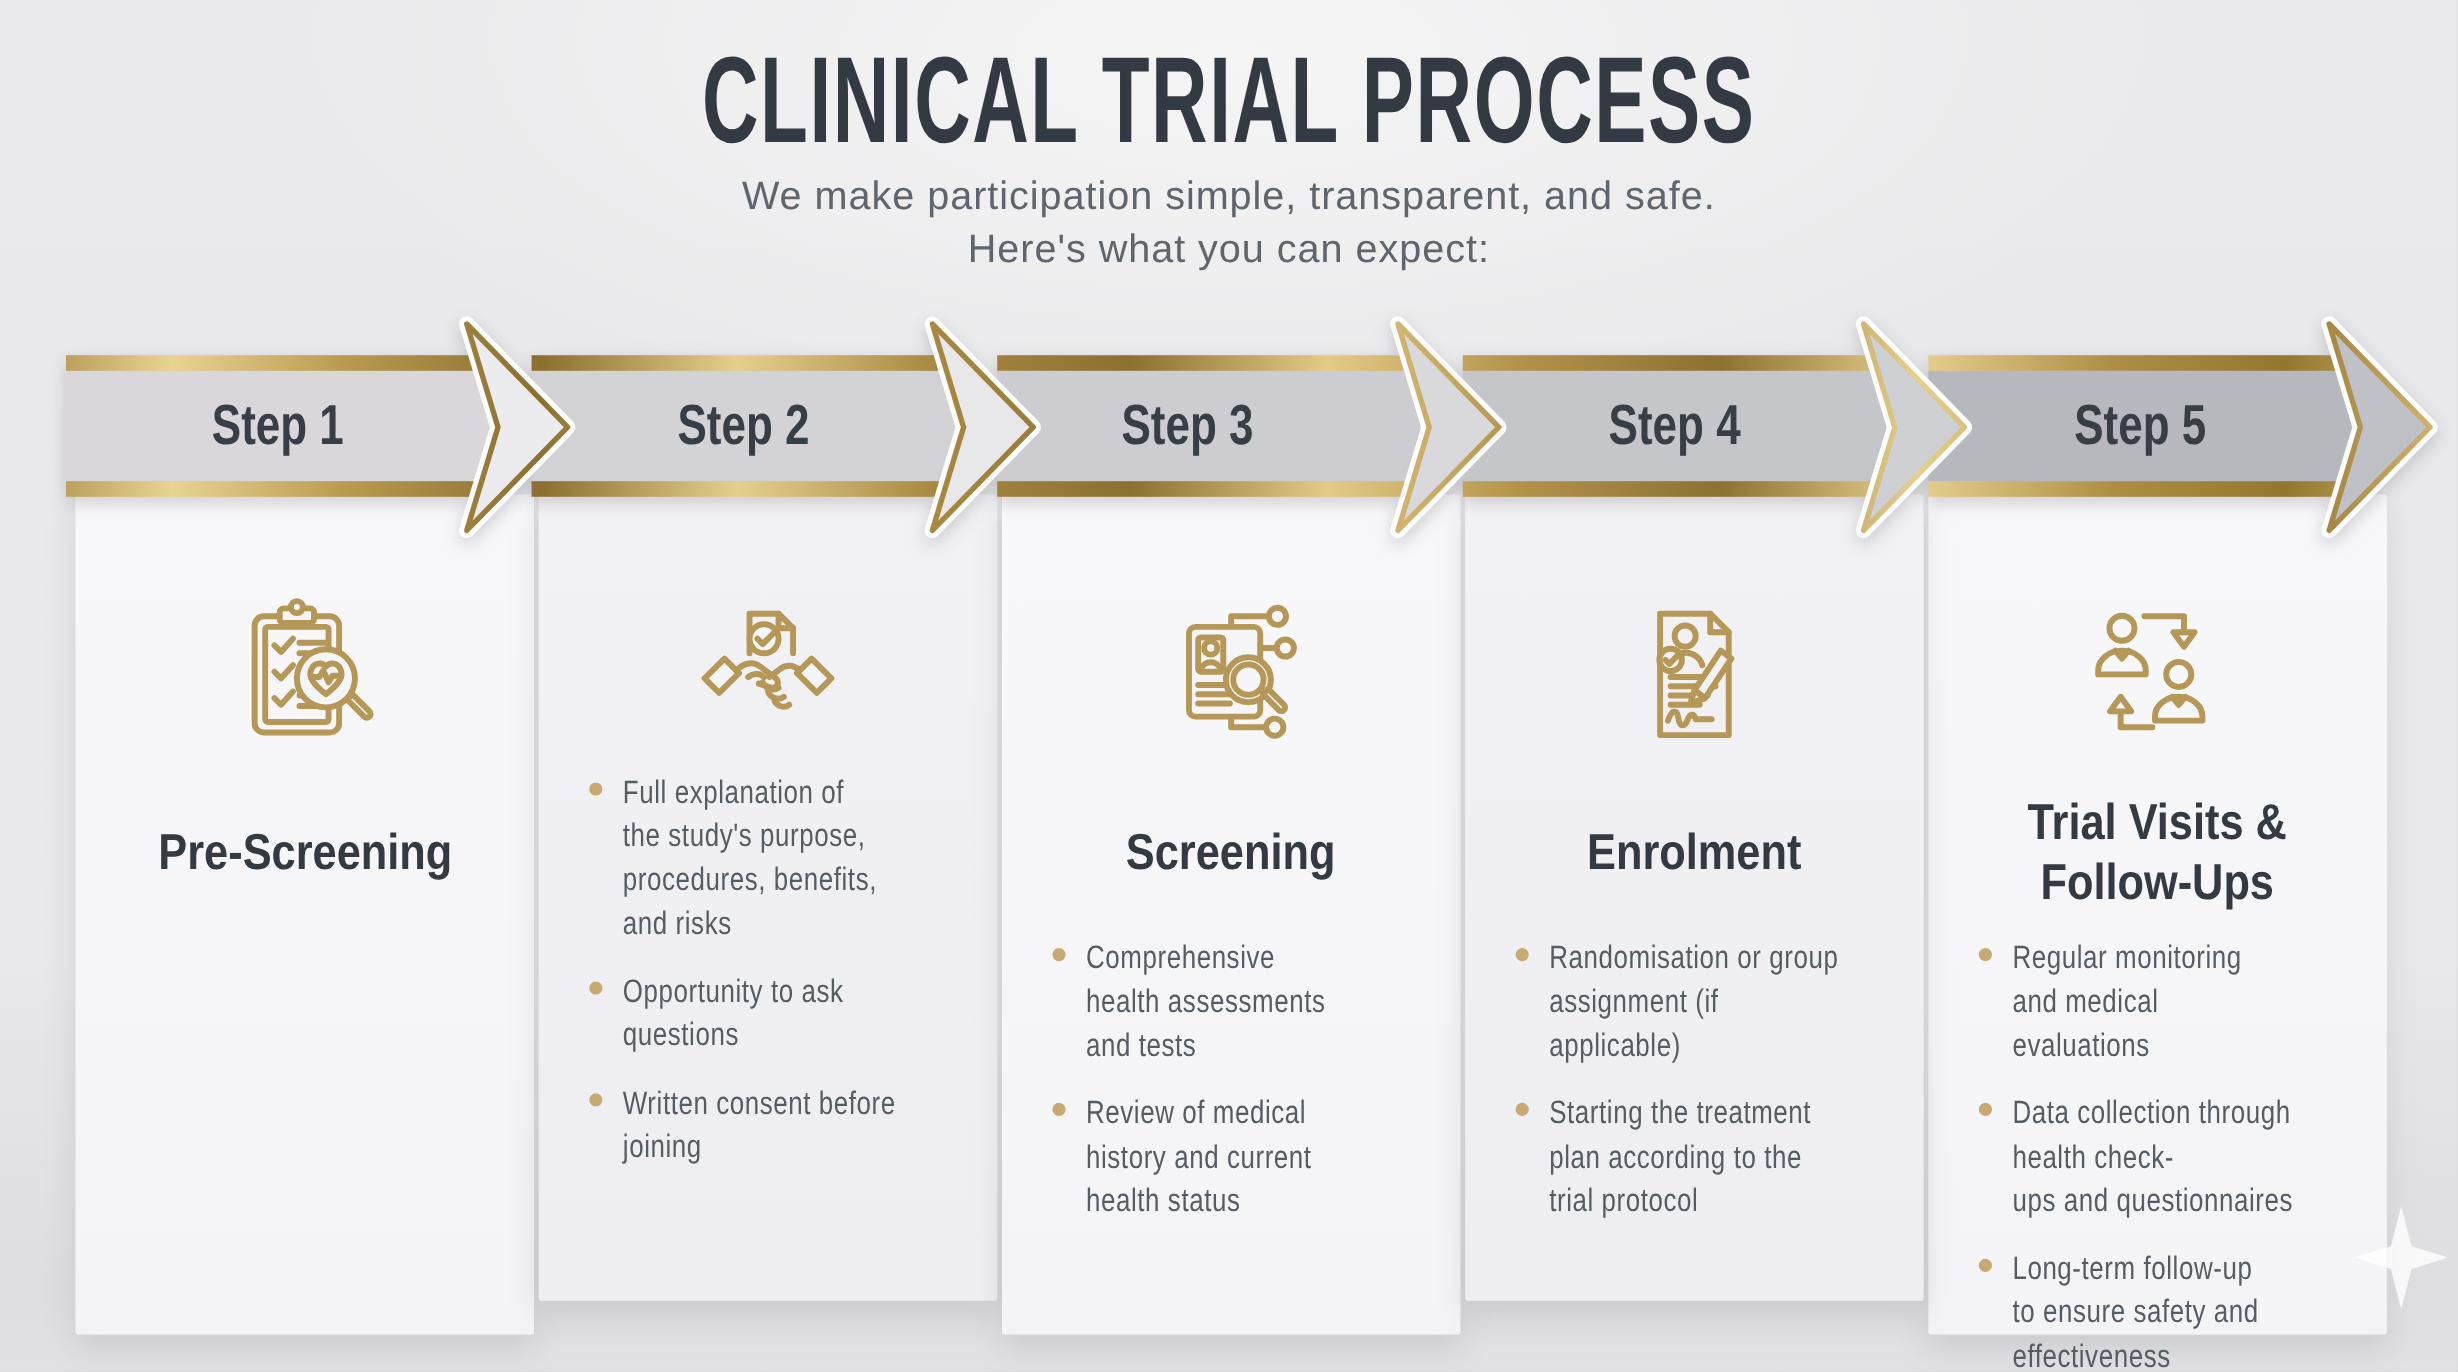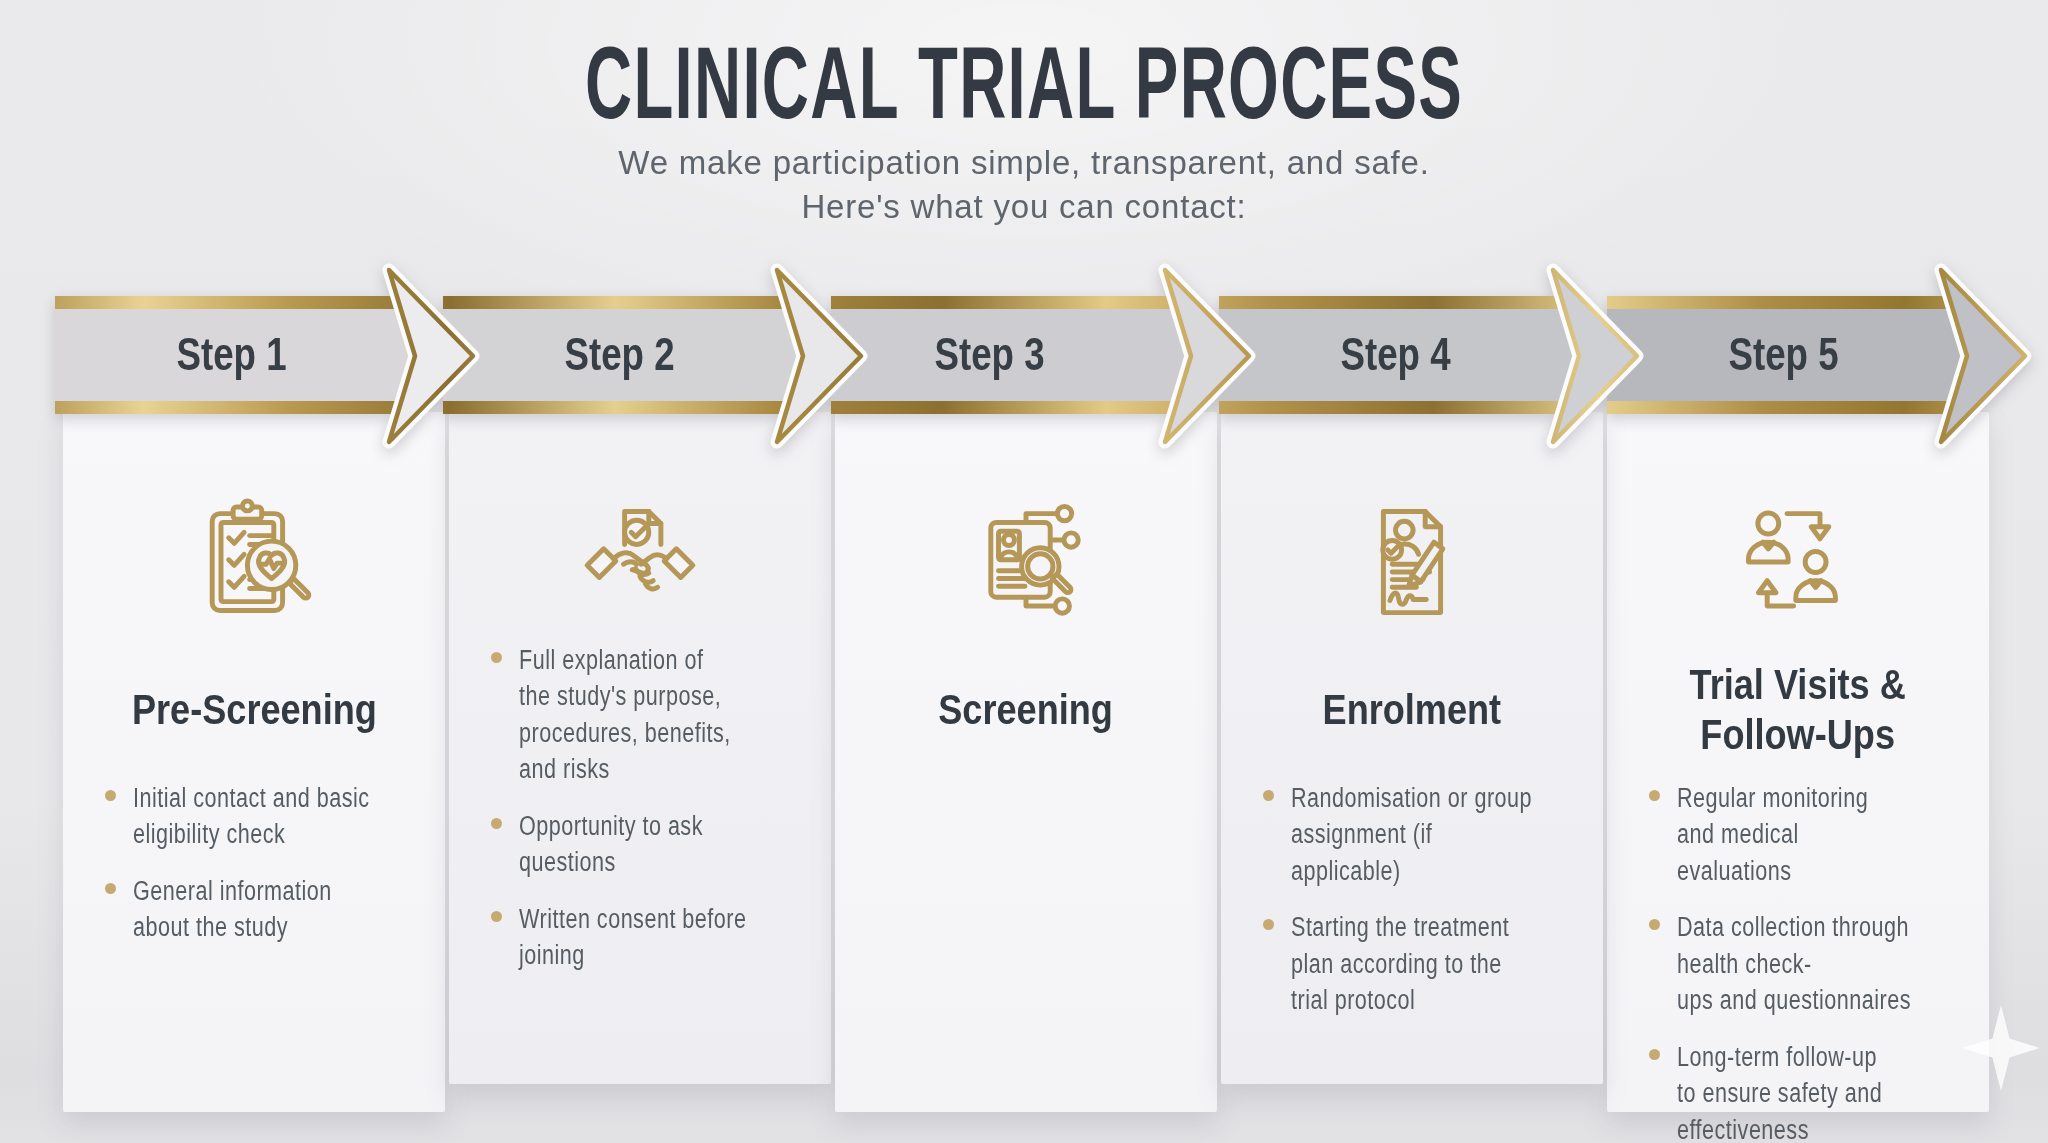--- a/index.html
+++ b/index.html
@@ -44,21 +44,21 @@
     clip-path:polygon(50% 0,61% 39%,100% 50%,61% 61%,50% 100%,39% 61%,0 50%,39% 39%);}
 </style>
 </head>
 <body>
 
 <div class="stage">
 
   <div class="hdr">
     <h1><span class="sqz-title">CLINICAL TRIAL PROCESS</span></h1>
     <p class="sub">We make participation simple, transparent, and safe.</p>
-    <p class="sub">Here's what you can contact:</p>
+    <p class="sub">Here's what you can expect:</p>
   </div>
 
   <article class="card light c0">
     <div class="icon">
       <svg viewBox="0 0 120 120">
           <g stroke="#b59757" stroke-width="4.5" fill="none" stroke-linecap="round" stroke-linejoin="round">
         <rect x="22" y="16" width="64" height="88" rx="7"></rect>
         <rect x="30" y="24" width="48" height="72" rx="2"></rect>
         <rect x="41" y="10" width="26" height="11" rx="3" fill="#f5f5f7"></rect>
         <circle cx="54" cy="9" r="4.5" fill="#f5f5f7"></circle>
@@ -71,26 +71,20 @@
         <circle cx="76" cy="63" r="22" fill="#f5f5f7"></circle>
         <path d="M76 75 c-9 -7 -14 -13 -11 -19 a6.5 6.5 0 0 1 11 -2 a6.5 6.5 0 0 1 11 2 c3 6 -2 12 -11 19 z"></path>
         <path d="M66 62 h5 l3 -5 4 9 3 -5 h5"></path>
         <path d="M92 79 l4 -4 13 13 a2.8 2.8 0 0 1 -4 4 z" fill="#f5f5f7"></path>
       </g>
         </svg>
     </div>
     <h2>
         <span class="sqz-h2">Pre-Screening</span>
       </h2>
-    <ul class="bullets">
-      <li><span class="dot"></span><span class="btext">Initial contact and basic
-eligibility check</span></li>
-      <li><span class="dot"></span><span class="btext">General information
-about the study</span></li>
-    </ul>
   </article>
 
   <article class="card muted c1">
     <div class="icon">
       <svg viewBox="0 0 120 120">
           <g stroke="#b59757" stroke-width="4.5" fill="none" stroke-linecap="round" stroke-linejoin="round">
         <path d="M46 44 V14 h22 l11 11 v19"></path>
             <path d="M68 14 v11 h11"></path>
         <circle cx="57" cy="33" r="11" fill="#f5f5f7"></circle>
             <path d="M52 33 l4 4 8 -8"></path>
@@ -130,20 +124,28 @@
         <path d="M35 68 h40 M35 75 h40 M35 82 h24"></path>
         <circle cx="73" cy="64" r="17" fill="#f5f5f7"></circle>
             <circle cx="73" cy="64" r="11.5"></circle>
         <path d="M84 75 l4 -4 12 12 a2.8 2.8 0 0 1 -4 4 z" fill="#f5f5f7"></path>
       </g>
         </svg>
     </div>
     <h2>
         <span class="sqz-h2">Screening</span>
       </h2>
+    <ul class="bullets">
+      <li><span class="dot"></span><span class="btext">Comprehensive
+health assessments
+and tests</span></li>
+      <li><span class="dot"></span><span class="btext">Review of medical
+history and current
+health status</span></li>
+    </ul>
   </article>
 
   <article class="card light c4">
     <div class="icon">
       <svg viewBox="0 0 120 120">
           <g stroke="#b59757" stroke-width="4.5" fill="none" stroke-linecap="round" stroke-linejoin="round">
         <circle cx="33" cy="25" r="9.5"></circle>
         <path d="M15 60 v-3 a18 15 0 0 1 36 0 v3 z"></path>
             <path d="M28 42 l5 6 5 -6"></path>
         <circle cx="76" cy="60" r="9.5"></circle>

